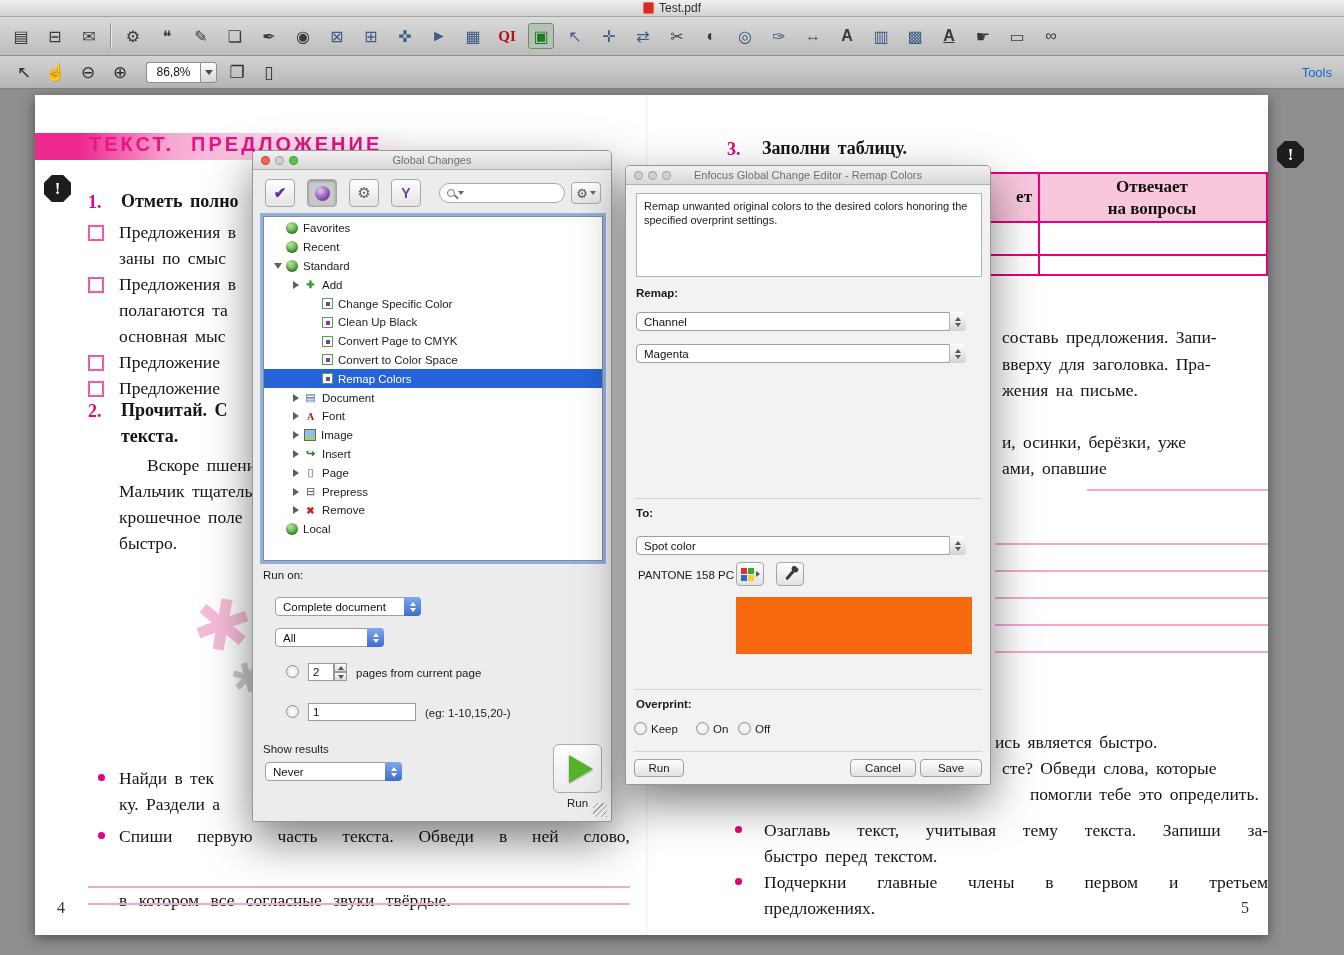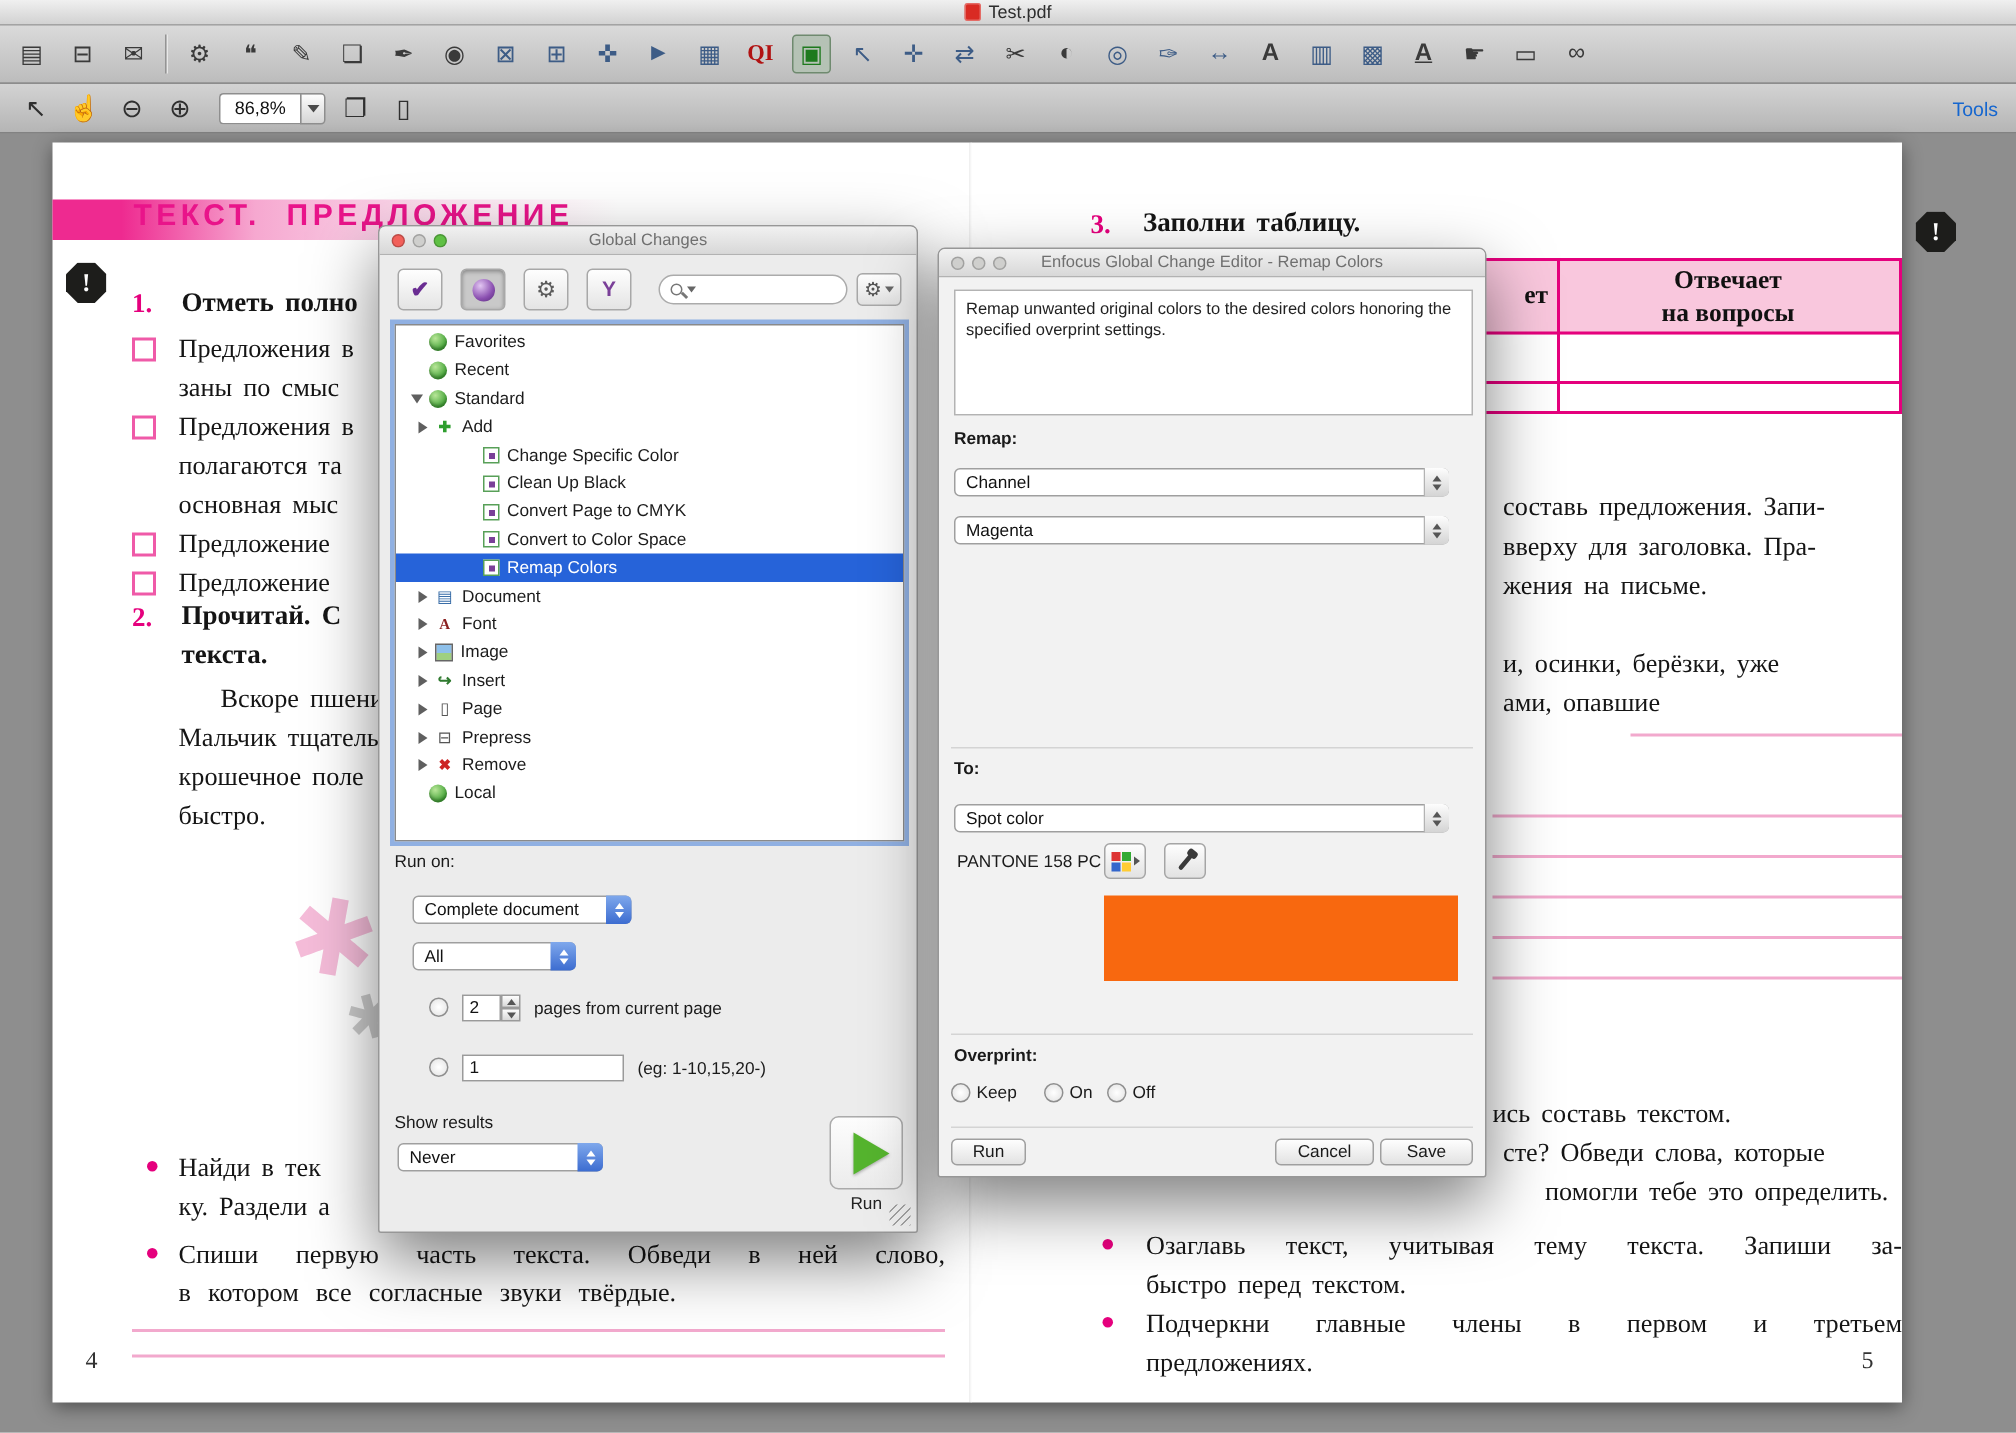--- a/index.html
+++ b/index.html
@@ -74,21 +74,21 @@
 .pic.gearp::before{content:"⚙";color:#5c5c5c;font-size:15px}
 .pic.funnel::before{content:"Y";color:#7a3f98;font-weight:bold;font-size:14px}
 .search{position:absolute;left:186px;top:32px;width:126px;height:20px;border:1px solid #ababab;border-radius:10px;background:#fff;display:flex;align-items:center;padding-left:7px;gap:3px}
 .search input{border:none;outline:none;flex:1;min-width:0;font-size:11px;background:transparent}
 .mag{width:8px;height:8px;border:1.5px solid #777;border-radius:50%;position:relative;flex:0 0 auto}
 .mag::after{content:"";position:absolute;left:6px;top:6px;width:5px;height:1.5px;background:#777;transform:rotate(45deg)}
 .gearmenu{position:absolute;left:318px;top:31px;width:30px;height:22px;background:linear-gradient(#fefefe,#e2e2e2);border:1px solid #a8a8a8;border-radius:4px;display:flex;align-items:center;justify-content:center;gap:2px}
 .gearglyph::before{content:"⚙";font-size:13px;color:#555}
 .tree{position:absolute;left:10px;top:65px;width:340px;height:345px;background:#fff;border:1px solid #8a8a8a;outline:3px solid rgba(121,161,224,.8);overflow:hidden;padding-top:2px}
 .trow{height:18.8px;display:flex;align-items:center;font-size:11.5px;color:#1c1c1c}
-.trow.lvl0{padding-left:8px}.trow.lvl1{padding-left:12px}.trow.lvl2{padding-left:44px}
+.trow.lvl0{padding-left:8px}.trow.lvl1{padding-left:26px}.trow.lvl2{padding-left:44px}
 .trow.sel{background:#2663d9;color:#fff}
 .tri{width:12px;display:flex;justify-content:center;flex:0 0 auto}
 .tri.ar-right::before{content:"";border-left:6px solid #5f5f5f;border-top:4px solid transparent;border-bottom:4px solid transparent}
 .tri.ar-down::before{content:"";border-top:6px solid #5f5f5f;border-left:4px solid transparent;border-right:4px solid transparent}
 .ticon{width:13px;height:13px;margin:0 5px 0 2px;display:flex;align-items:center;justify-content:center;font-size:11px;flex:0 0 auto}
 .ic-lib{background:radial-gradient(circle at 35% 30%,#b8e698,#43a337 70%);border-radius:50%;width:12px;height:12px;box-shadow:inset 0 -2px 2px rgba(0,0,0,.25)}
 .ic-add::before{content:"✚";color:#2f9e2f;font-weight:bold;font-size:10px}
 .ic-color{width:12px;height:12px;border-radius:50%;background:conic-gradient(#e33,#fa0,#ffd400,#3a3,#36c,#90c,#e33);border:1px solid #777}
 .ic-act{width:11px;height:11px;background:#fff;border:1px solid #58a058;position:relative}
 .ic-act::after{content:"";position:absolute;left:3px;top:3px;width:4px;height:4px;background:#7a3f98}
@@ -329,21 +329,21 @@
       <div class="l" style="left:84px;top:438px">быстро.</div>
 
       <div class="flower"></div>
       <div class="flower2"></div>
 
       <div class="dot" style="left:63px;top:679px"></div>
       <div class="l" style="left:84px;top:673px">Найди в тек</div>
       <div class="l" style="left:84px;top:699px">ку. Раздели а</div>
       <div class="dot" style="left:63px;top:737px"></div>
       <div class="l jl" style="left:84px;top:731px;width:511px">Спиши первую часть текста. Обведи в ней слово,</div>
-      <div class="l ws7" style="left:84px;top:756px">в котором все согласные звуки твёрдые.</div>
+      <div class="l ws7" style="left:84px;top:795px">в котором все согласные звуки твёрдые.</div>
       <div class="rule" style="left:53px;top:791px;width:542px"></div>
       <div class="rule" style="left:53px;top:808px;width:542px"></div>
       <div class="pagenum" style="left:22px;top:804px">4</div>
 
       <div class="num" style="left:692px;top:44px">3.</div>
       <div class="l lb" style="left:727px;top:43px">Заполни таблицу.</div>
       <div class="oct" style="left:1242px;top:46px">
           <span>!</span>
         </div>
 
@@ -365,21 +365,21 @@
       <div class="l" style="left:967px;top:337px">и, осинки, берёзки, уже</div>
       <div class="l" style="left:967px;top:363px">ами, опавшие</div>
 
       <div class="rule" style="left:1052px;top:394px;width:181px"></div>
       <div class="rule" style="left:960px;top:448px;width:273px"></div>
       <div class="rule" style="left:960px;top:475px;width:273px"></div>
       <div class="rule" style="left:960px;top:502px;width:273px"></div>
       <div class="rule" style="left:960px;top:529px;width:273px"></div>
       <div class="rule" style="left:960px;top:556px;width:273px"></div>
 
-      <div class="l" style="left:960px;top:637px">ись составь текстом.</div>
+      <div class="l" style="left:960px;top:637px">ись является быстро.</div>
       <div class="l" style="left:967px;top:663px">сте? Обведи слова, которые</div>
       <div class="l" style="left:995px;top:689px">помогли тебе это определить.</div>
 
       <div class="dot" style="left:700px;top:731px"></div>
       <div class="l jl" style="left:729px;top:725px;width:504px">Озаглавь текст, учитывая тему текста. Запиши за-</div>
       <div class="l" style="left:729px;top:751px">быстро перед текстом.</div>
       <div class="dot" style="left:700px;top:783px"></div>
       <div class="l jl" style="left:729px;top:777px;width:504px">Подчеркни главные члены в первом и третьем</div>
       <div class="l" style="left:729px;top:803px">предложениях.</div>
       <div class="pagenum" style="left:1206px;top:804px">5</div>

